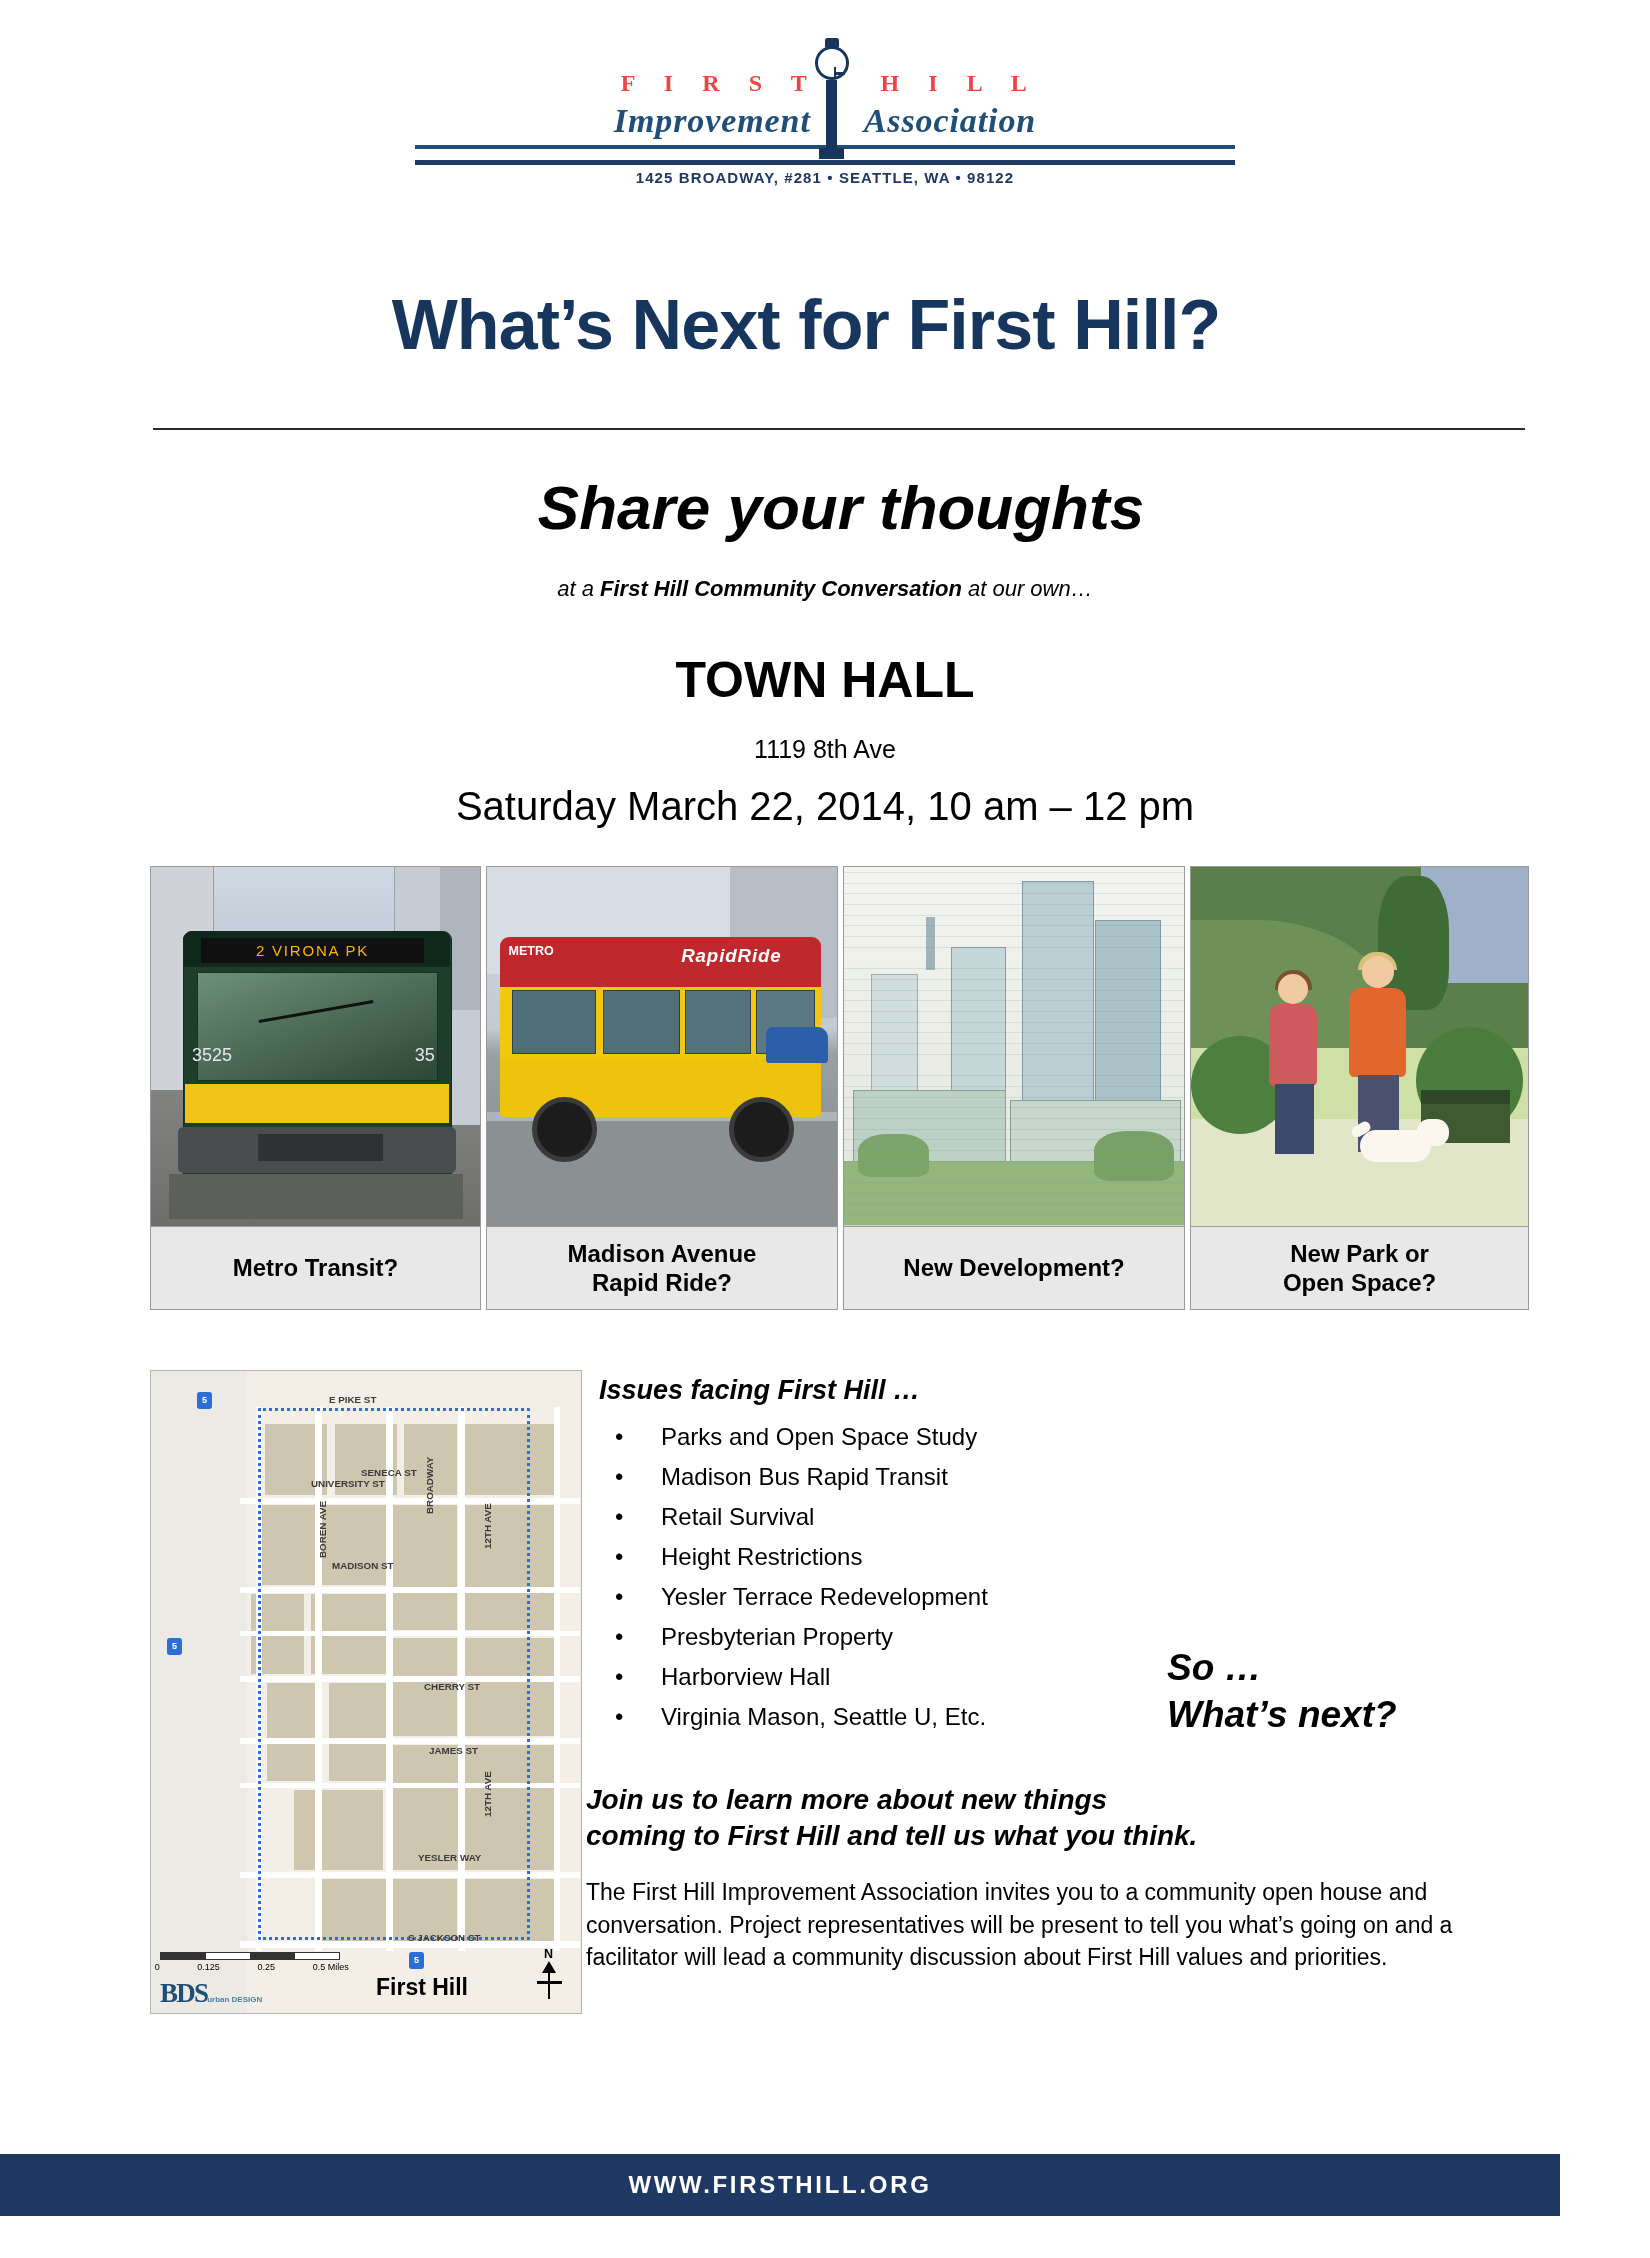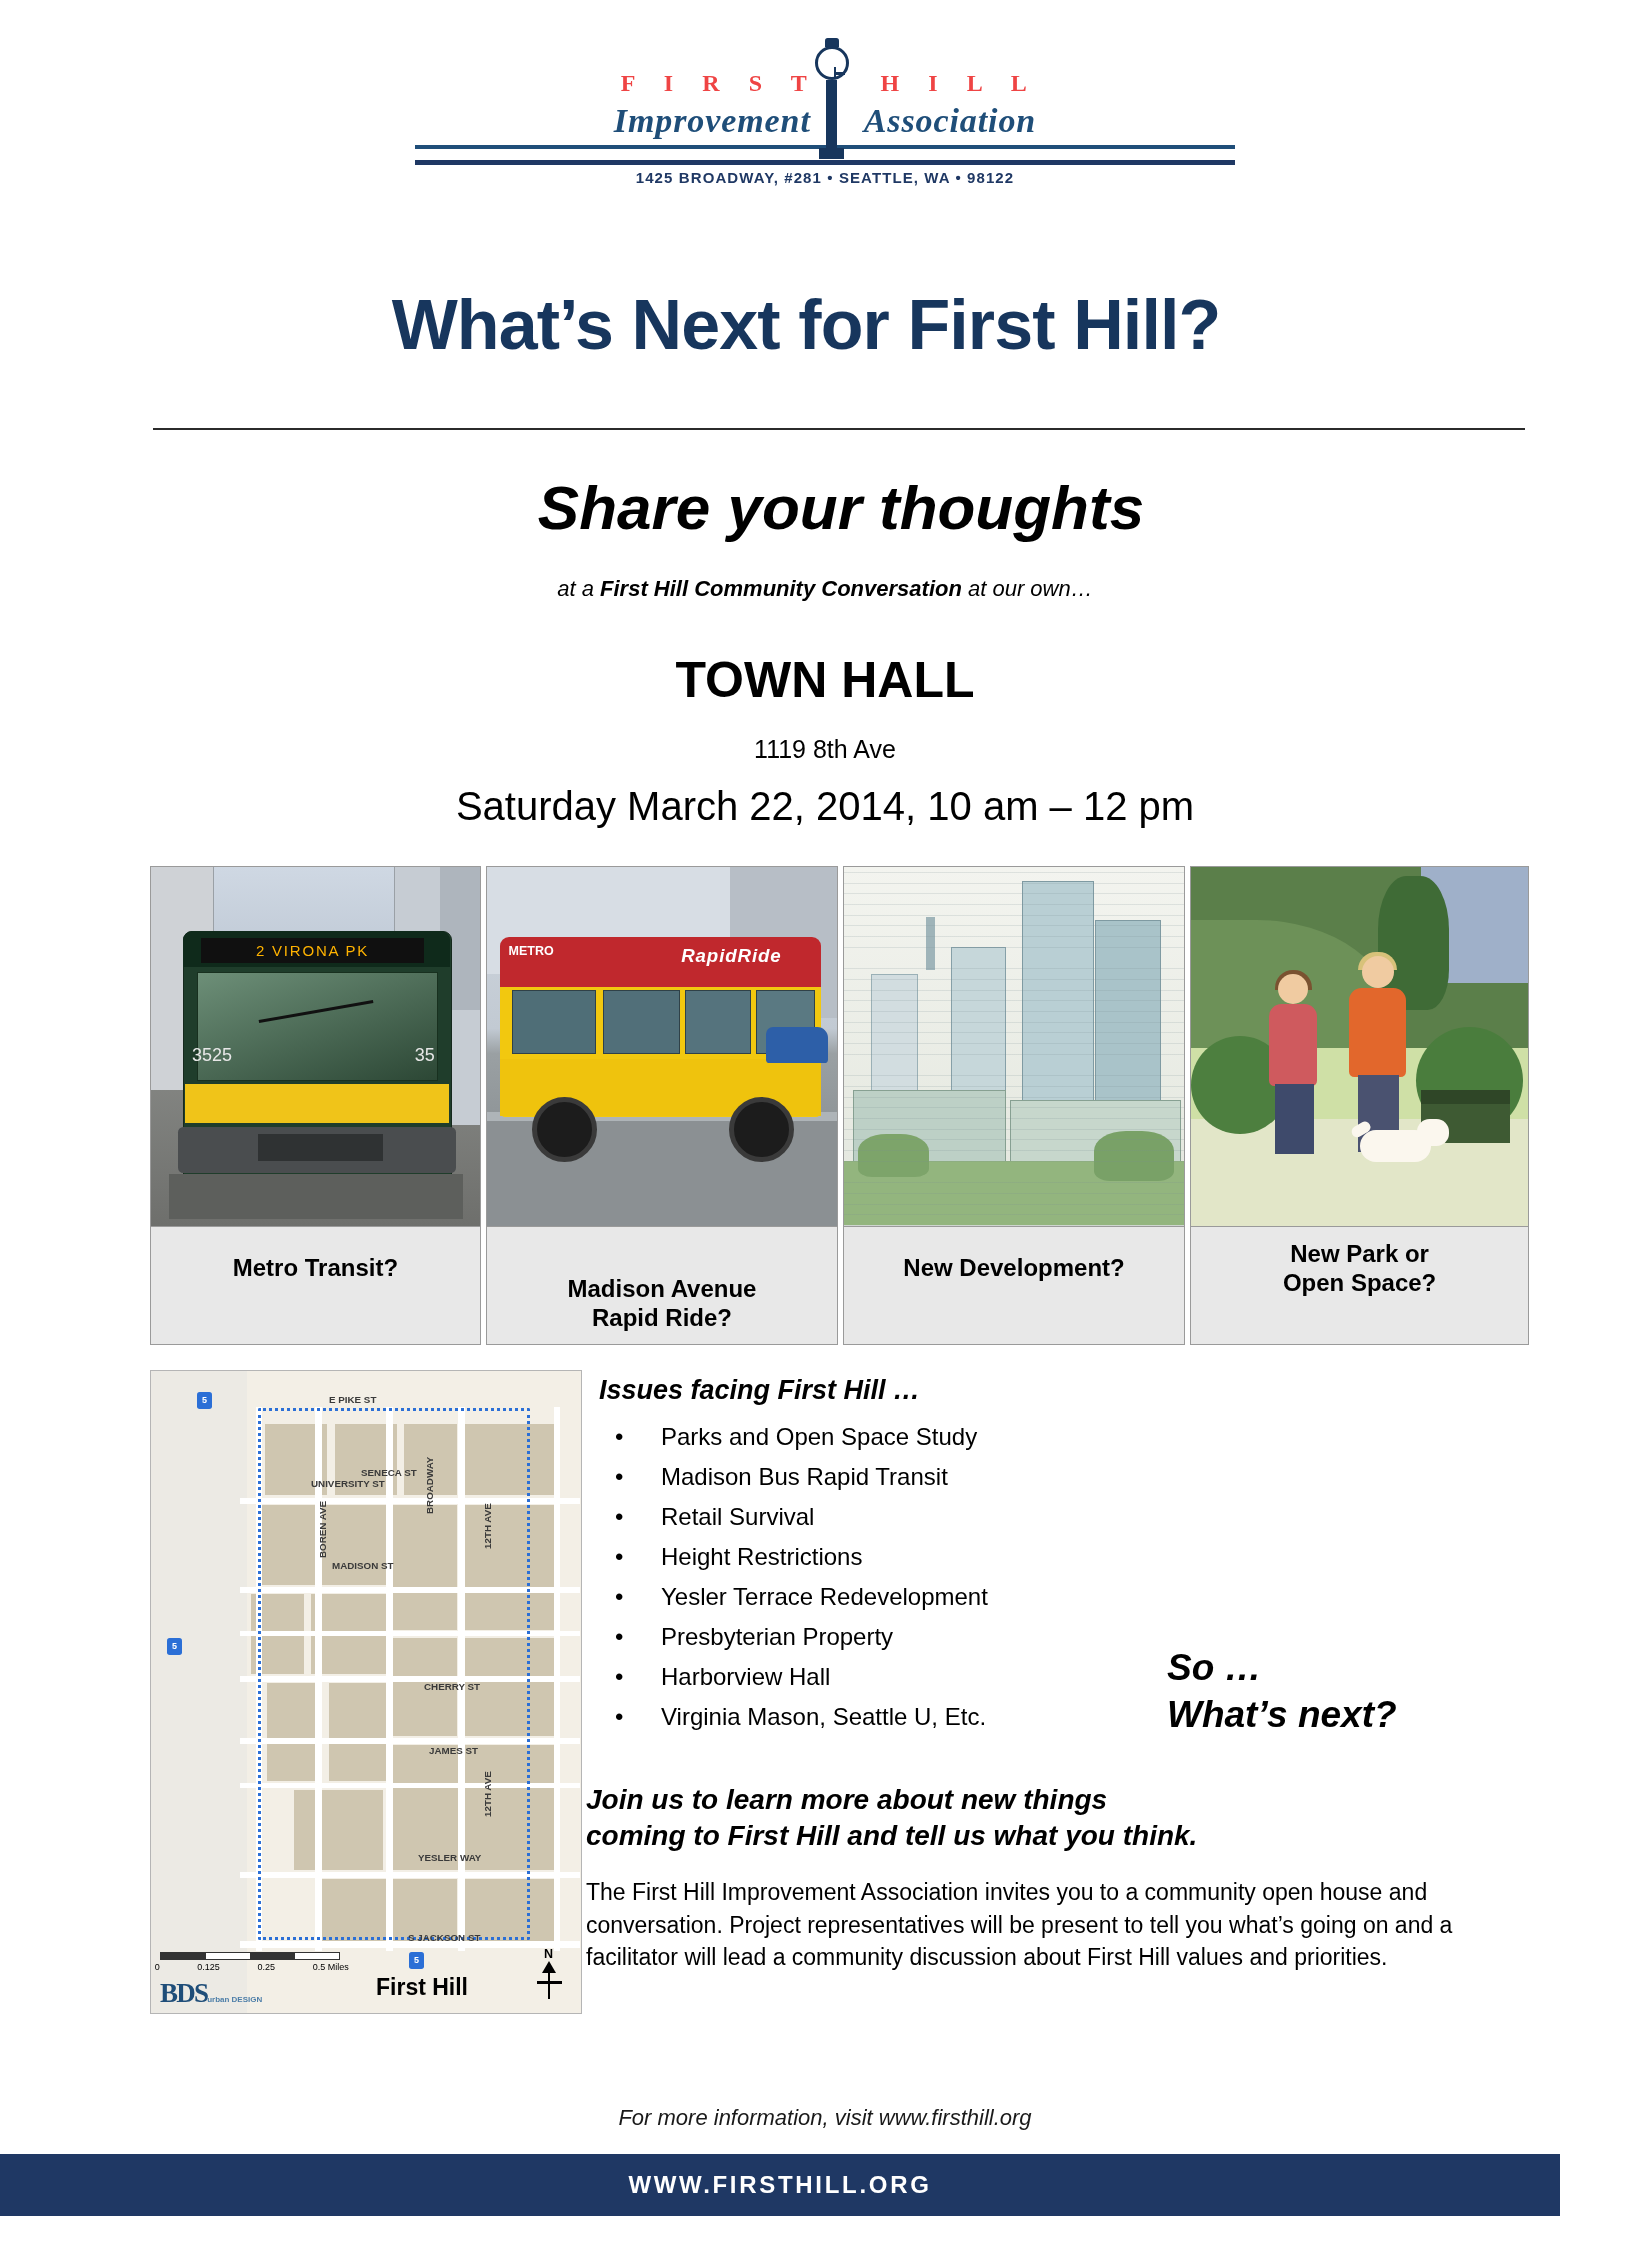--- a/index.html
+++ b/index.html
@@ -171,21 +171,21 @@
     display: flex;
     gap: 5.3px;
   }
   .cell {
     border: 0.9px solid #9a9a9a;
     background: #e8e8e8;
     display: flex;
     flex-direction: column;
   }
   .cell.c1 { width: 331px; }
-  .cell.c2 { width: 352px; gap: 35px; }
+  .cell.c2 { width: 352px; }
   .cell.c3 { width: 339px; }
   .cell.c4 { width: 342px; }
   .thumb {
     height: 359px;
     position: relative;
     overflow: hidden;
     border-bottom: 0.9px solid #9a9a9a;
   }
   .caption {
     height: 82px;
@@ -633,17 +633,16 @@
     <div>What’s next?</div>
   </div>
 
   <div class="joinus">
     <div>Join us to learn more about new things</div>
     <div>coming to First Hill and tell us what you think.</div>
   </div>
 
   <div class="para">The First Hill Improvement Association invites you to a community open house and conversation. Project representatives will be present to tell you what’s going on and a facilitator will lead a community discussion about First Hill values and priorities.</div>
 
-  <div class="moreinfo">For more information, visit www.firsthill.org</div>
   <div class="footer-bar">WWW.FIRSTHILL.ORG</div>
 
 </div>
 
 
 </body></html>

